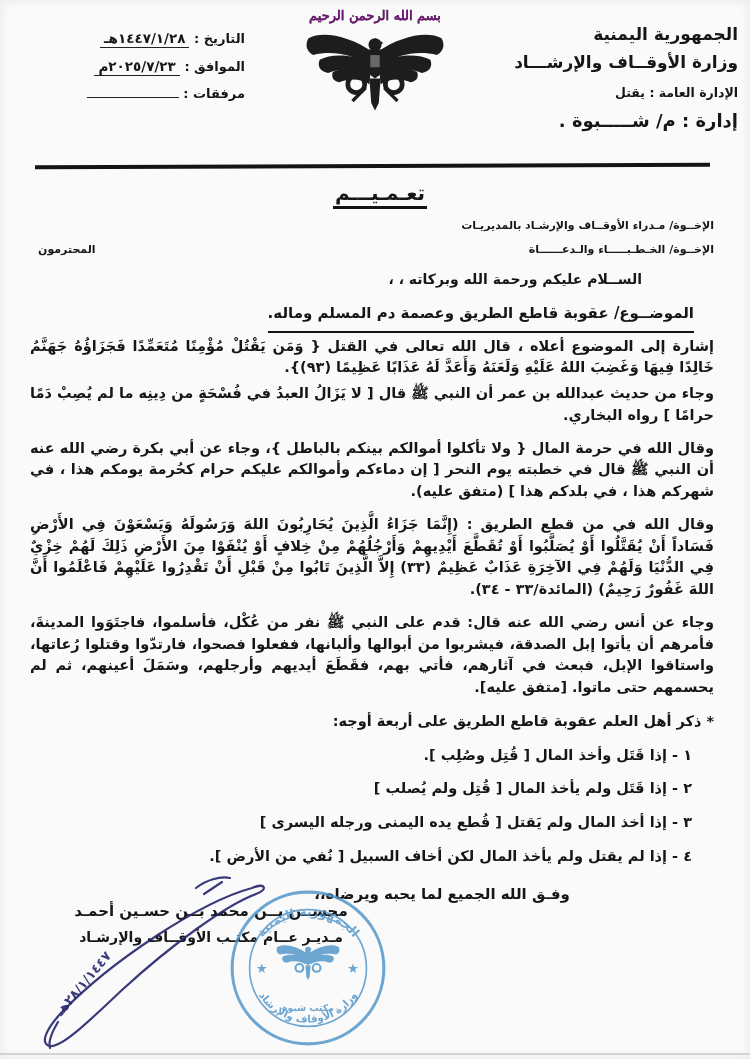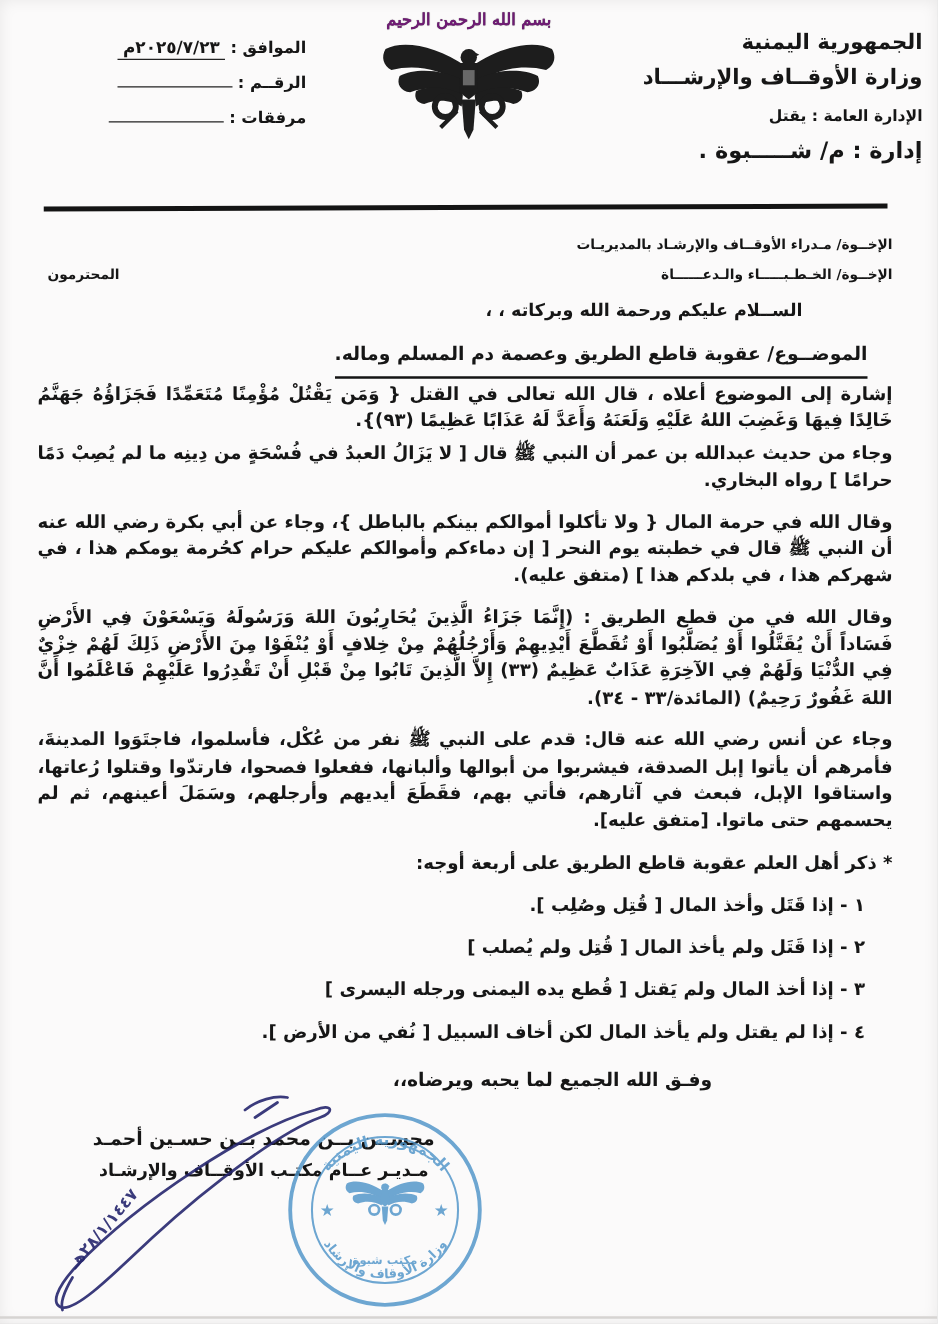--- a/index.html
+++ b/index.html
@@ -68,26 +68,26 @@
   }
   .footer-edge { position:absolute; bottom:4px; left:0; width:100%; height:2px; background:#d6d4d2; }
 </style>
 </head>
 <body>
 
 <div class="page">
 
   <div class="hdr-left">
     <div class="row">
+      <span>التاريخ :</span>
+      <span class="val">١٤٤٧/١/٢٨هـ</span>
+    </div>
+    <div class="row">
       <span>الموافق :</span>
       <span class="val">٢٠٢٥/٧/٢٣م</span>
-    </div>
-    <div class="row">
-      <span>الرقــم :</span>
-      <span class="blank"></span>
     </div>
     <div class="row">
       <span>مرفقات :</span>
       <span class="blank"></span>
     </div>
   </div>
 
   <div class="hdr-center">
     <div class="bismillah">بسم الله الرحمن الرحيم</div>
     <svg width="150" height="96" viewBox="0 0 160 100">
@@ -115,20 +115,21 @@
   <div class="hdr-right">
     <div class="country">الجمهورية اليمنية</div>
     <div class="ministry">وزارة الأوقــاف والإرشـــاد</div>
     <div class="line3">الإدارة العامة : يقتل</div>
     <div class="line4">إدارة : م/ شـــــبوة .</div>
   </div>
 
   <div class="divider"></div>
 
   <div class="content">
+    <div class="doc-title"><span>تعـمـيـــم</span></div>
 
     <div class="addressees">
       <div>الإخــوة/ مـدراء الأوقــاف والإرشـاد بالمديريـات</div>
       <div class="addr-row2">
         <span>الإخــوة/ الخـطـبـــــاء والـدعــــــاة</span>
         <span class="honorific">المحترمون</span>
       </div>
     </div>
 
     <div class="salutation">

